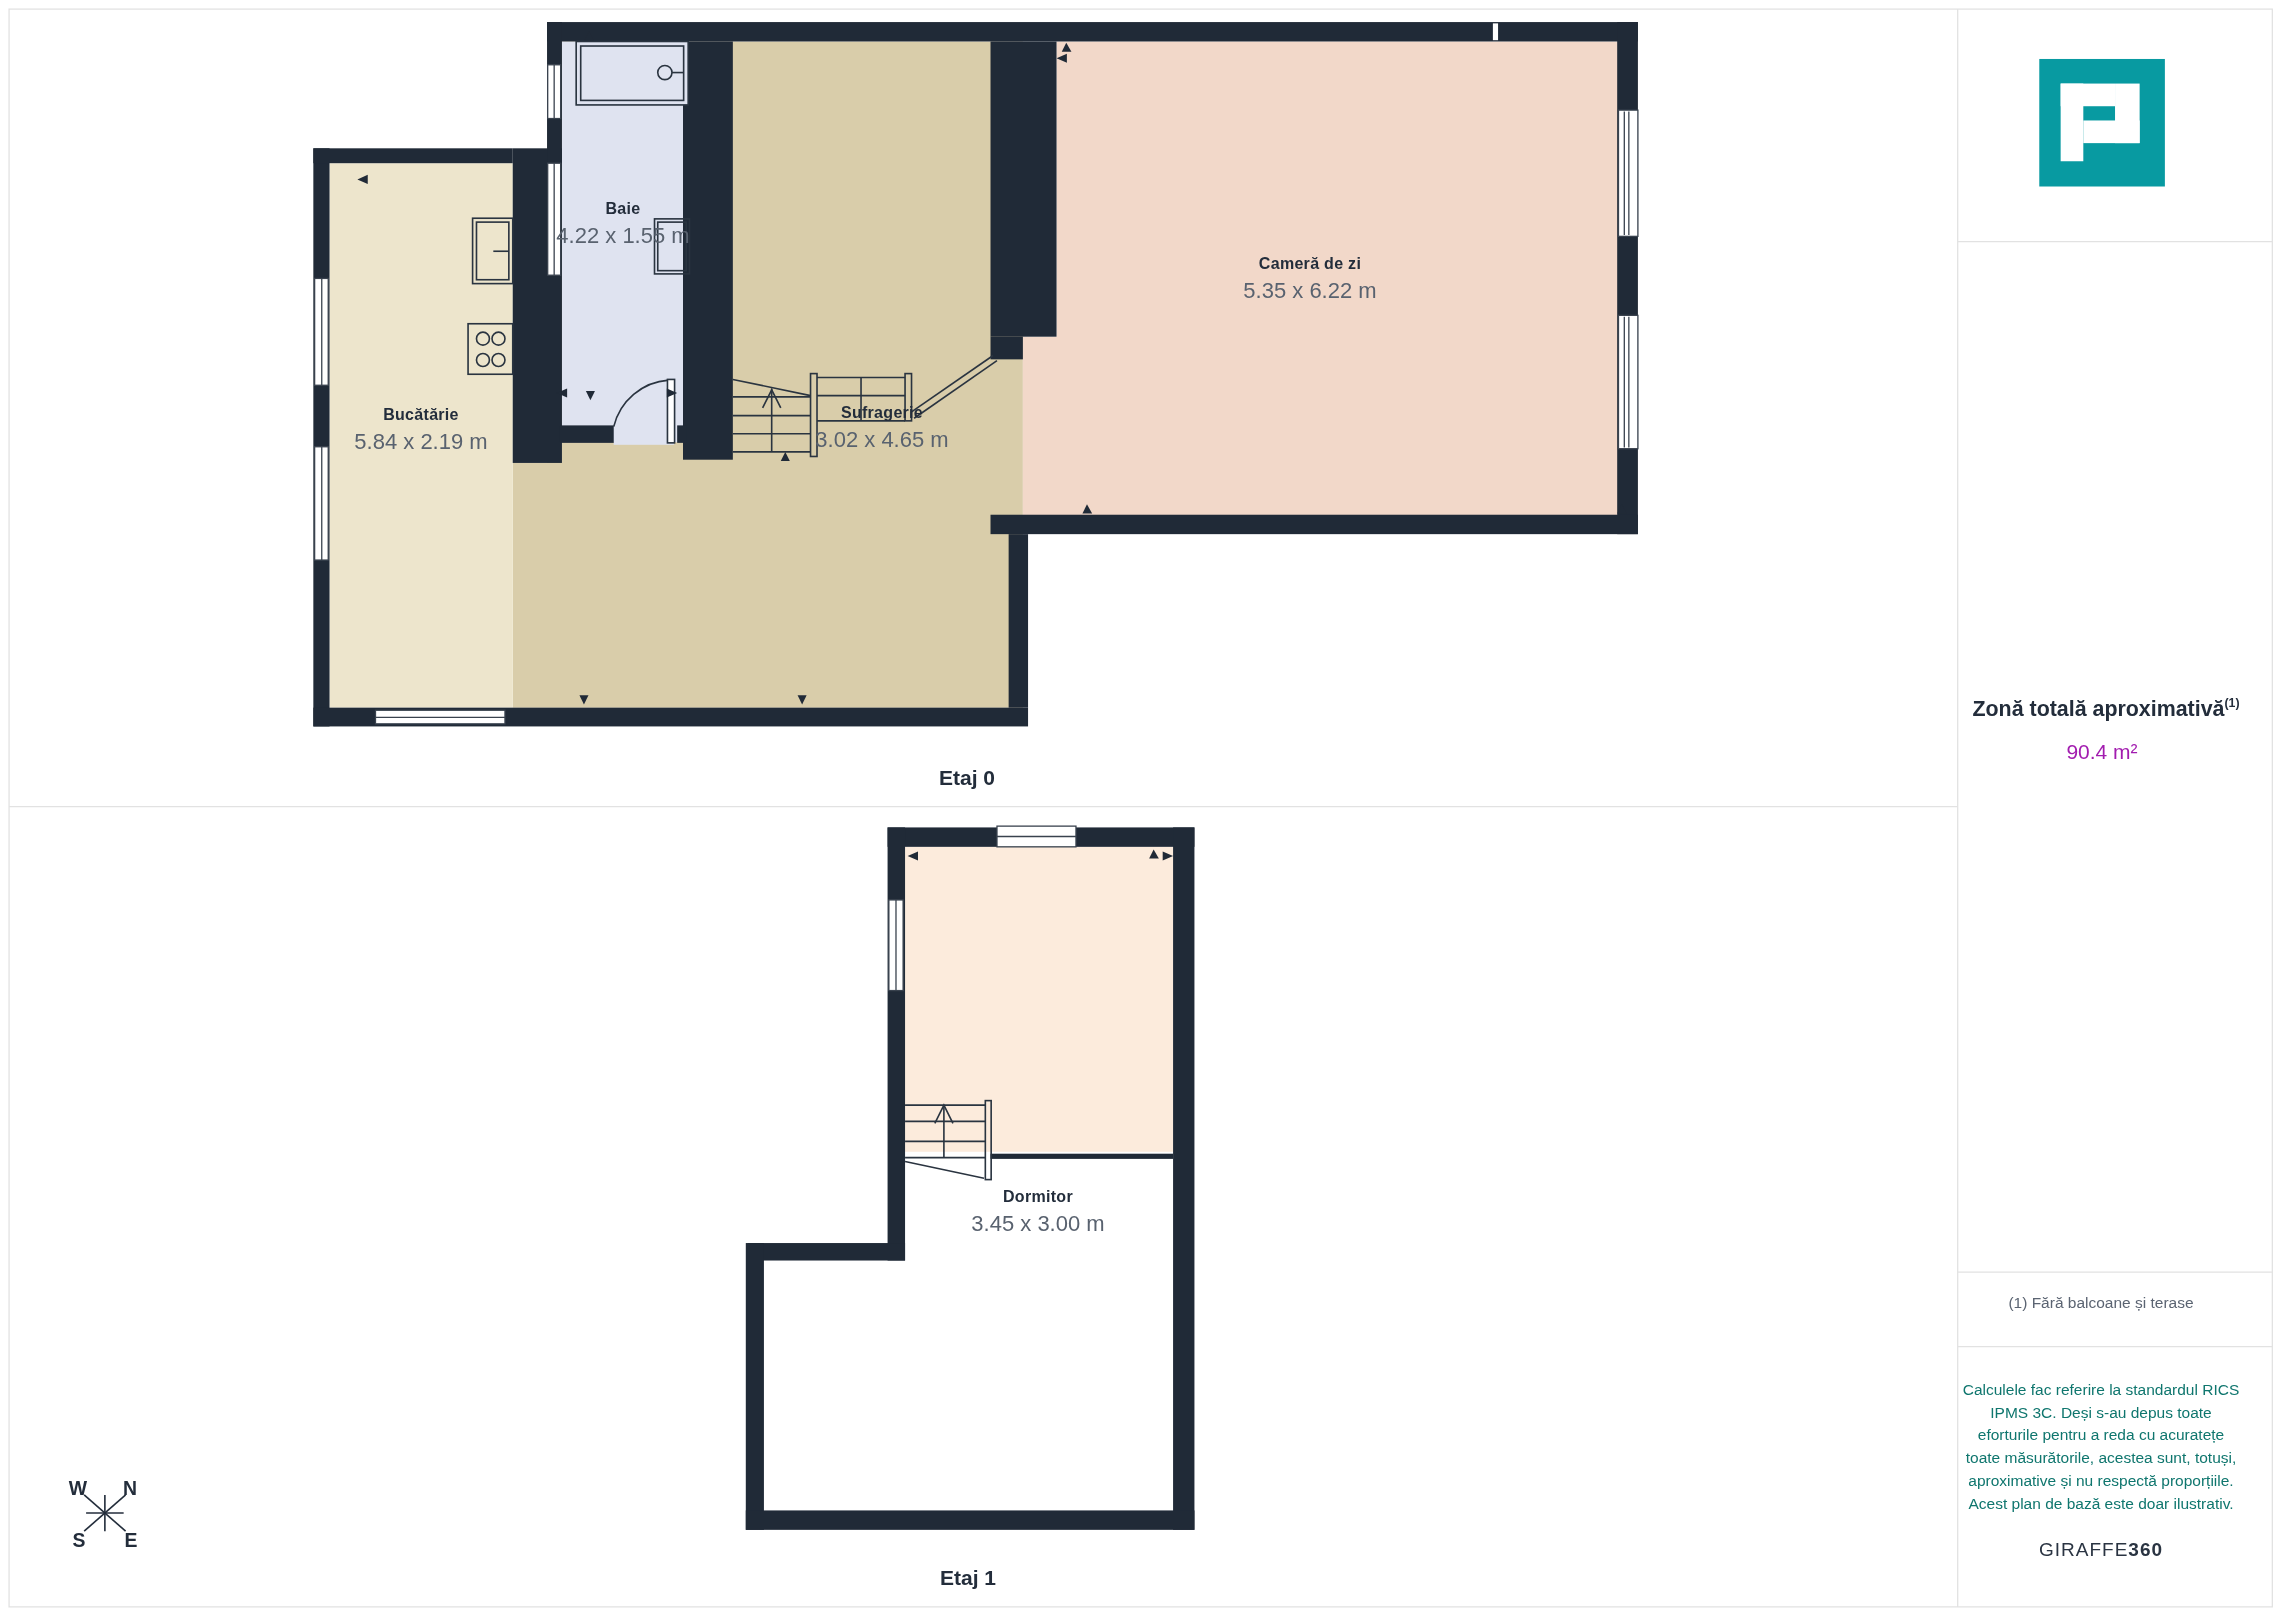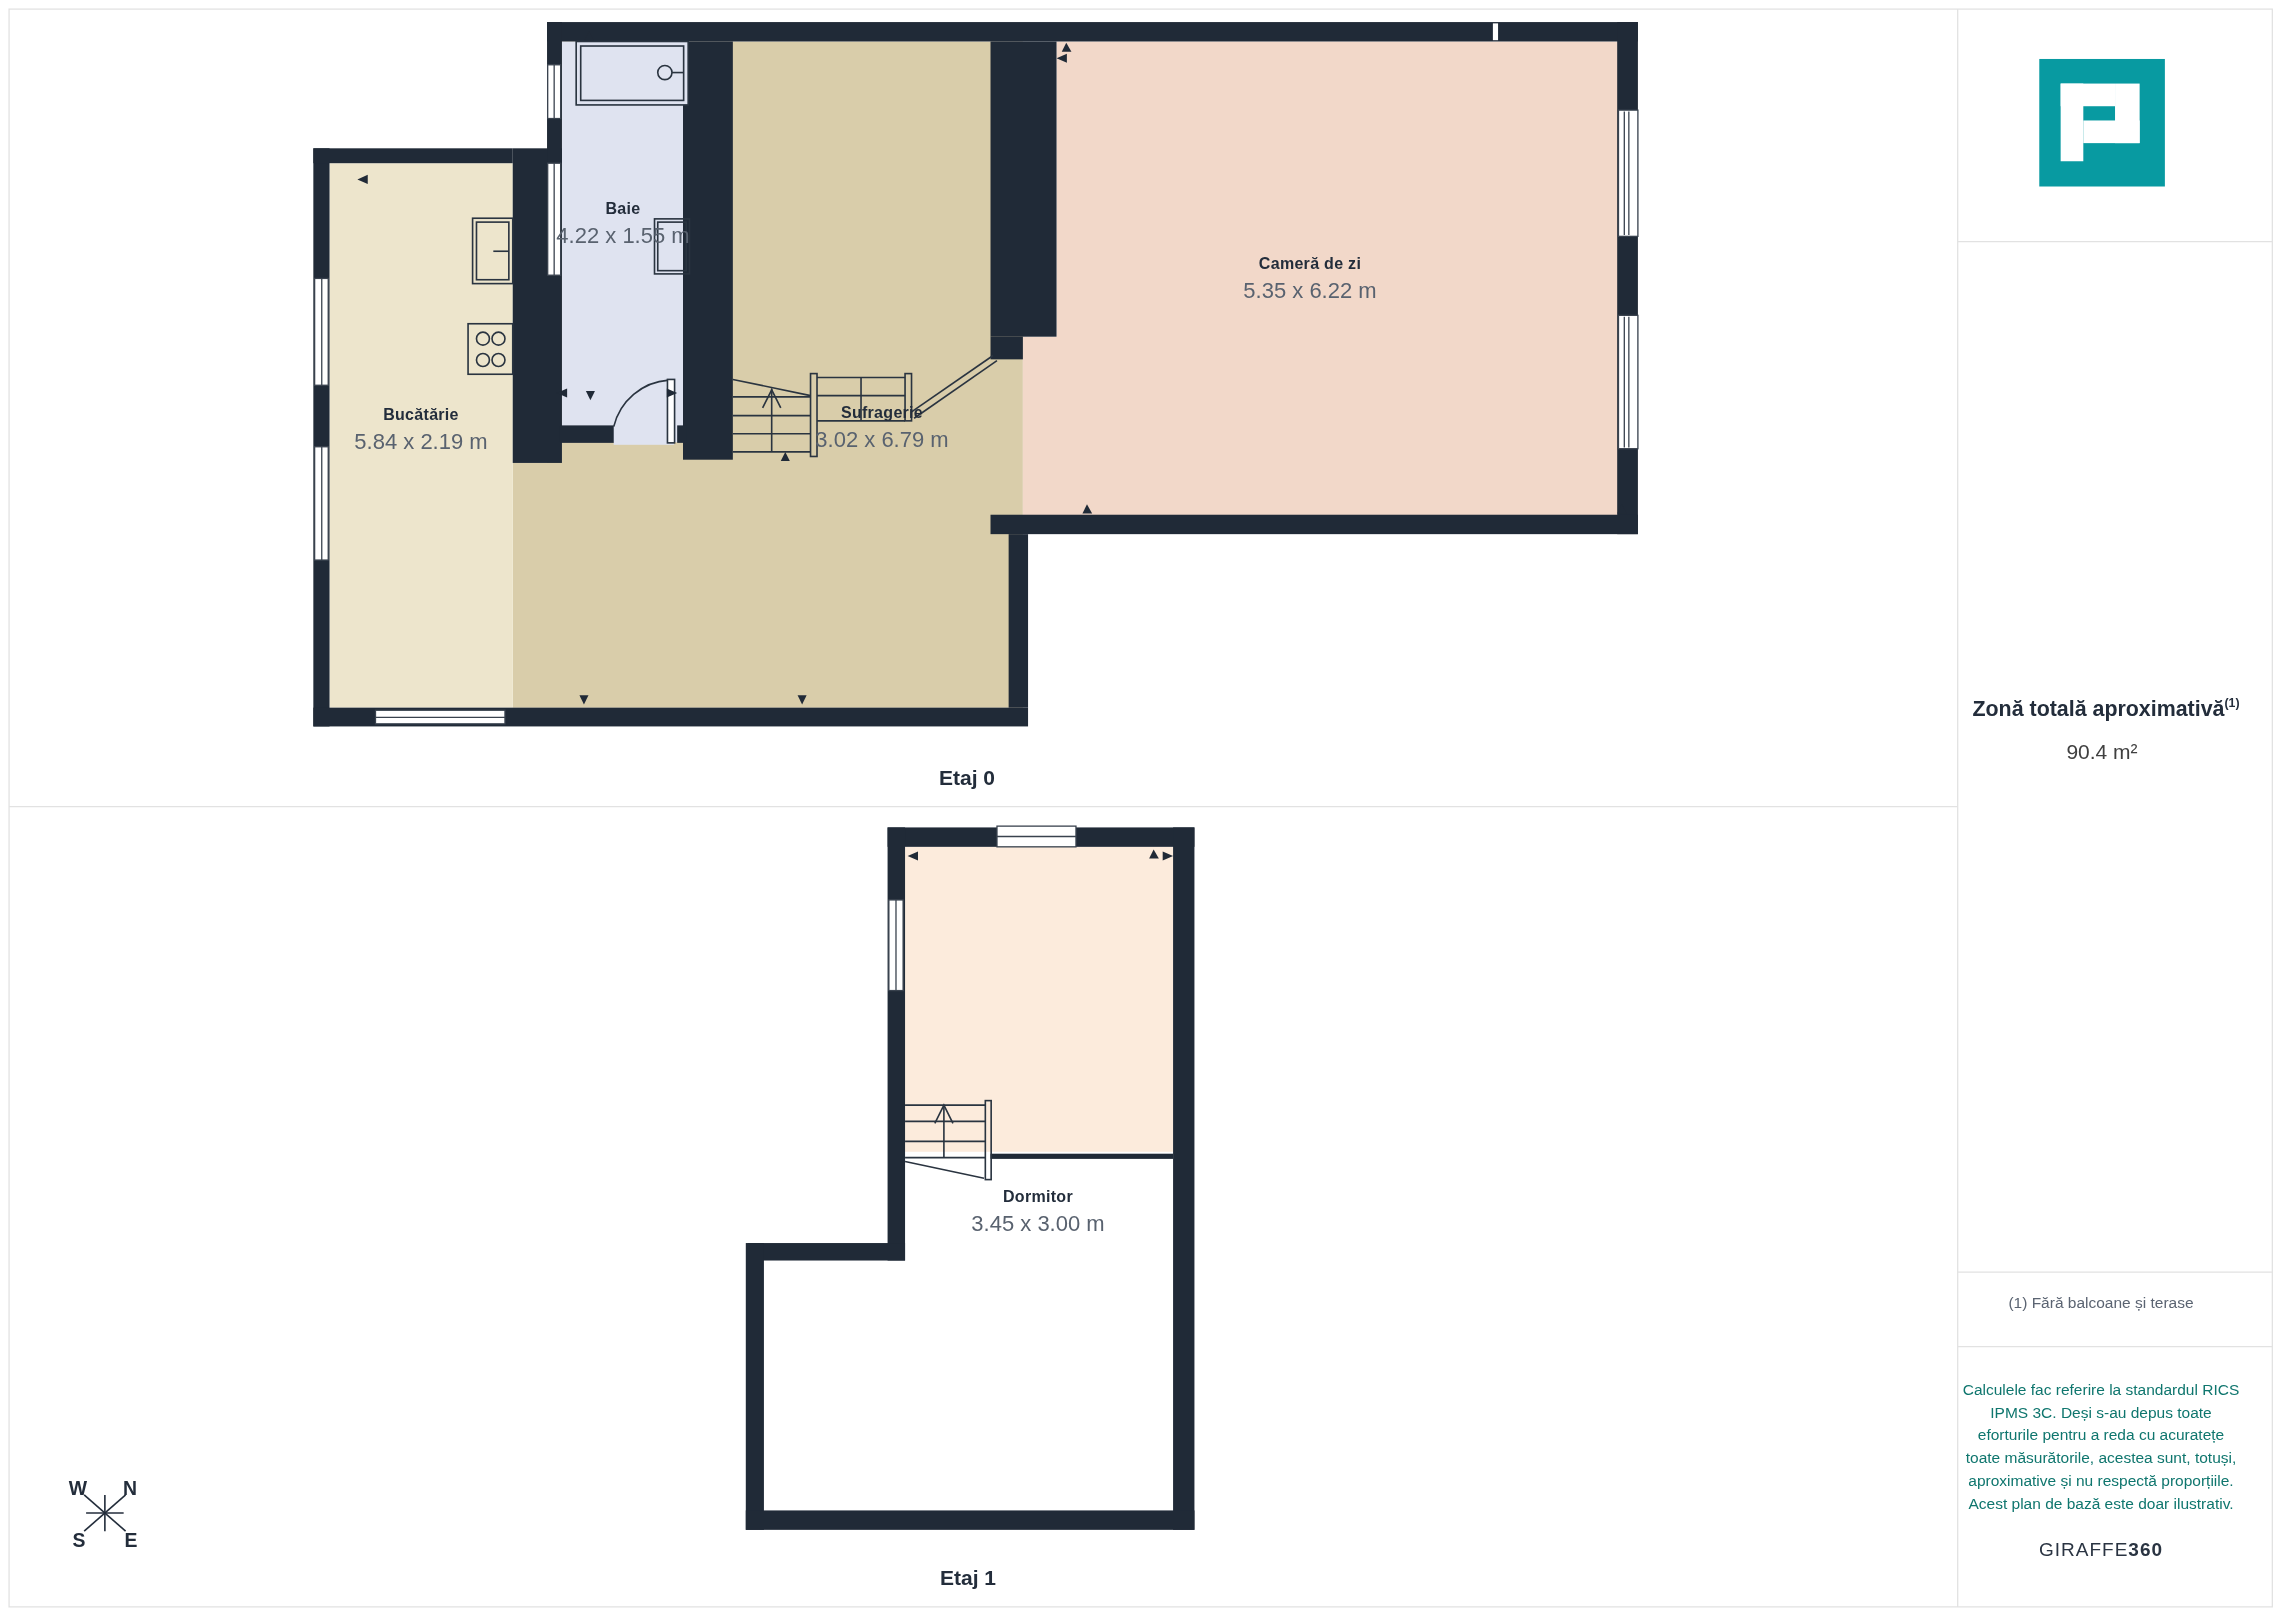--- a/index.html
+++ b/index.html
@@ -7,21 +7,21 @@
        font-family:"Liberation Sans",sans-serif;}
   svg{position:absolute;left:0;top:0;}
   .abs{position:absolute;transform:translate(-50%,-50%);white-space:nowrap;}
   .room-name{font-weight:700;font-size:16px;color:#232d3b;letter-spacing:0.3px;}
   .room-dims{font-weight:400;font-size:22px;color:#59626f;margin-top:5.2px;}
   .room-label{text-align:center;}
   .floor-label{font-weight:700;font-size:21px;color:#232d3b;}
   .compass-letter{font-weight:700;font-size:19.4px;color:#232d3b;}
   .sb-title{font-weight:700;font-size:21.4px;color:#232d3b;}
   .sb-title sup{font-size:12.3px;}
-  .sb-value{font-size:21px;color:#404040;}
+  .sb-value{font-size:21px;color:#a21caf;}
   .sb-footnote{font-size:15.5px;color:#5b6472;}
   .sb-disclaimer{font-size:15.5px;color:#0f766e;line-height:22.7px;text-align:center;
                  white-space:pre-line;width:304px;}
   .sb-brand{font-size:19px;color:#2a3442;letter-spacing:1px;}
   .sb-brand b{font-weight:700;}
 </style>
 </head>
 <body>
 
 <svg width="2284" height="1616" viewBox="0 0 3528 2496">
@@ -200,21 +200,21 @@
 <div class="abs room-label" style="left:421px;top:431px;">
   <div class="room-name">Bucătărie</div>
   <div class="room-dims">5.84 x 2.19 m</div>
 </div>
 <div class="abs room-label" style="left:623px;top:225px;">
   <div class="room-name">Baie</div>
   <div class="room-dims">4.22 x 1.55 m</div>
 </div>
 <div class="abs room-label" style="left:871px;top:429px;padding-left:22px;">
   <div class="room-name">Sufragerie</div>
-  <div class="room-dims">3.02 x 6.79 m</div>
+  <div class="room-dims">3.02 x 4.65 m</div>
 </div>
 <div class="abs room-label" style="left:1310px;top:280px;">
   <div class="room-name">Cameră de zi</div>
   <div class="room-dims">5.35 x 6.22 m</div>
 </div>
 <div class="abs floor-label" style="left:967px;top:778px;">Etaj 0</div>
 
 <div class="abs room-label" style="left:1038px;top:1213px;">
   <div class="room-name">Dormitor</div>
   <div class="room-dims">3.45 x 3.00 m</div>

